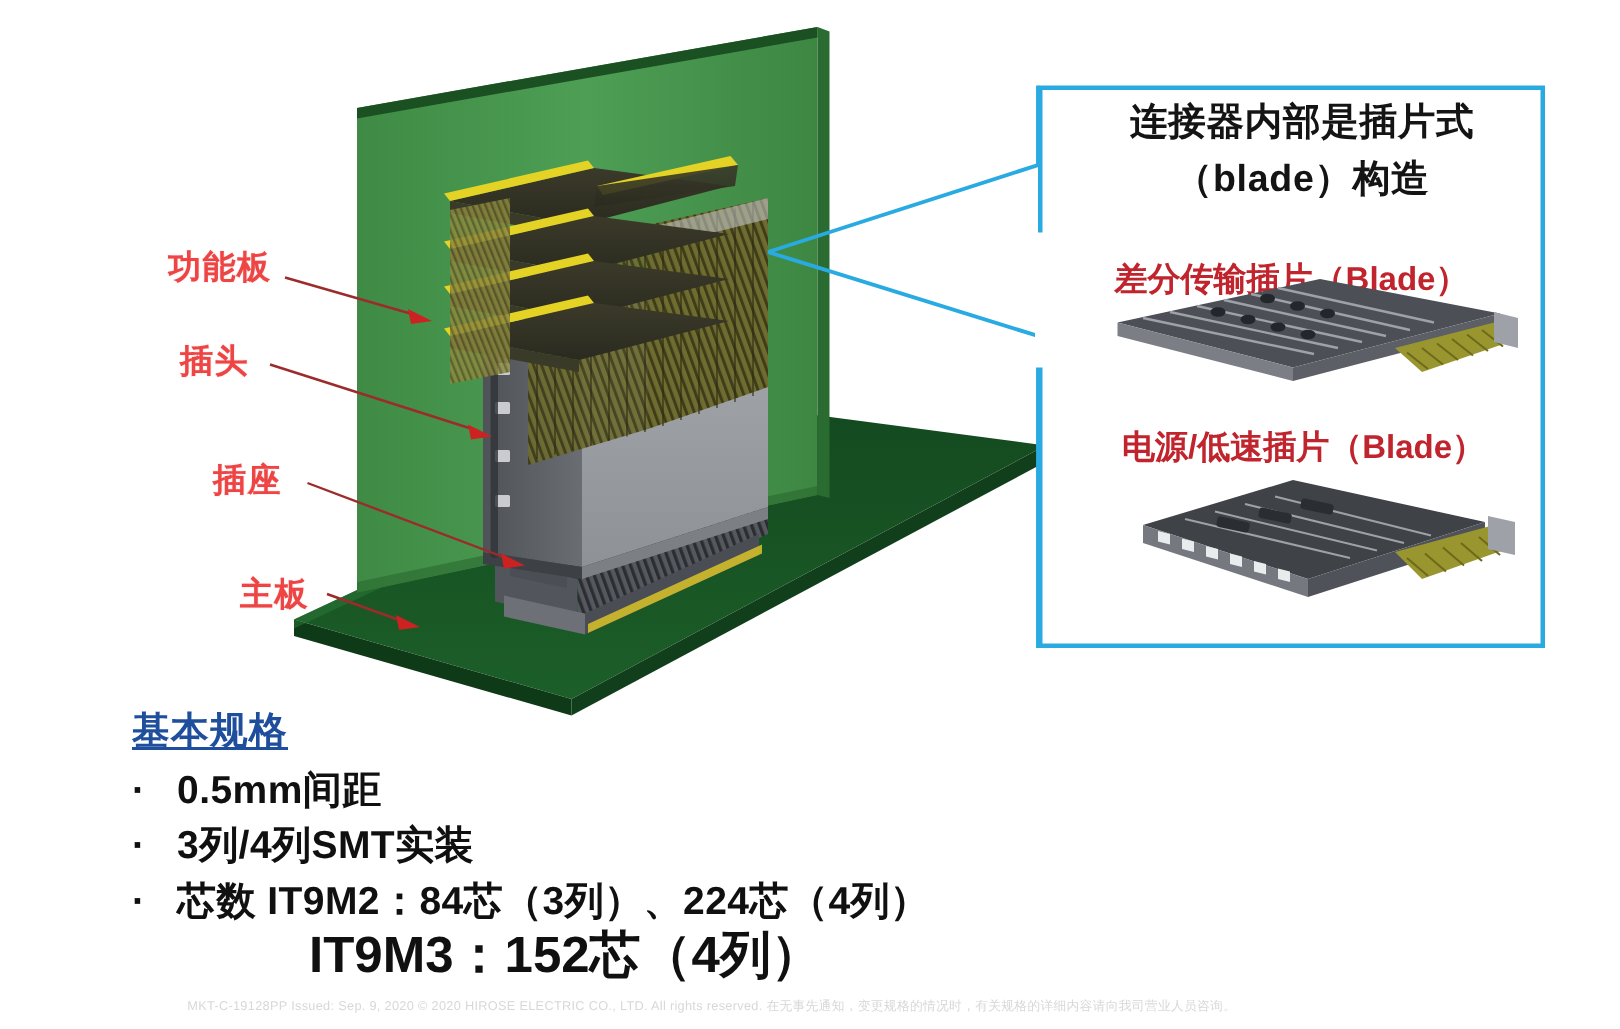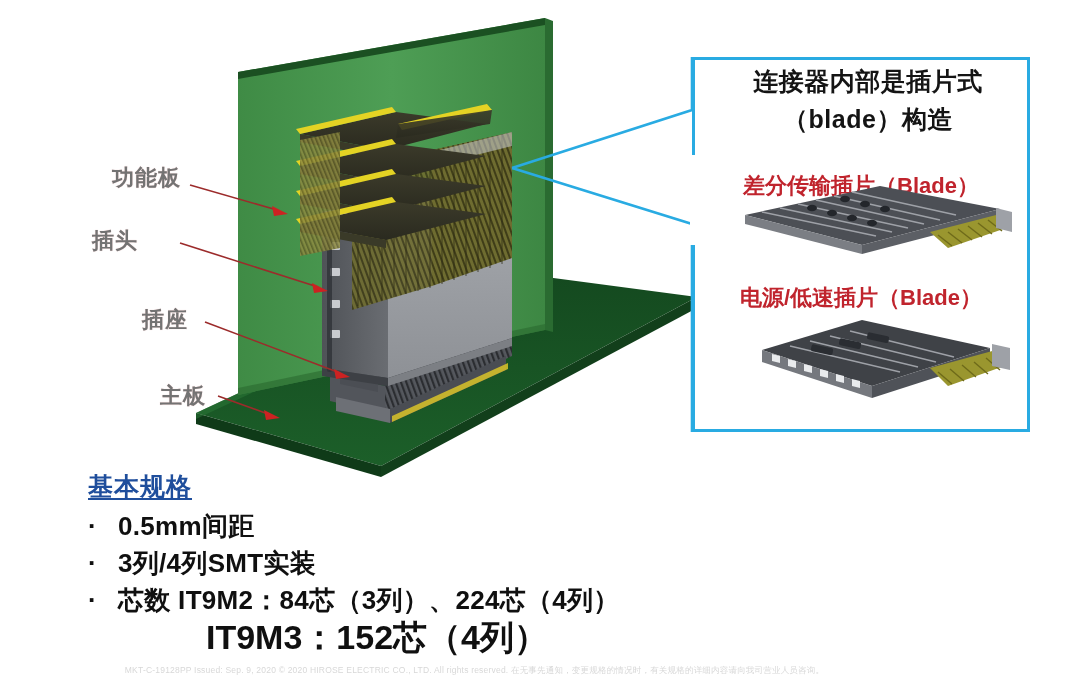--- a/index.html
+++ b/index.html
@@ -9,21 +9,21 @@
     font-family:"Liberation Sans","DejaVu Sans",sans-serif;
     overflow:hidden;
     position:relative;
   }
   #stage{position:absolute;inset:0;width:1080px;height:686px;}
   svg.layer{position:absolute;left:0;top:0;width:1080px;height:686px;}
 
   
   .red-label{
     position:absolute;
-    color:#737373;
+    color:#ef4444;
     font-weight:bold;
     font-size:22px;
     letter-spacing:1px;
     white-space:nowrap;
     text-shadow:0 0 1px rgba(192,26,26,.25);
   }
 
   
   #callout{
     position:absolute;
@@ -53,21 +53,21 @@
   .blade-caption{
     position:absolute;
     width:338px;left:692px;
     text-align:center;
     color:#c0242d;
     font-weight:bold;
     font-size:22px;
     white-space:nowrap;
   }
   #cap-diff{top:171px;}
-  #cap-power{top:283px;}
+  #cap-power{top:283px;padding-left:8px;}
 
   
   #spec{
     position:absolute;
     left:88px;top:470px;
     color:#101010;
   }
   #spec-title{
     color:#1f4e9c;
     font-weight:bold;
@@ -264,21 +264,21 @@
       <polygon points="280,418 264,410 266,420"></polygon>
     </g>
 
     <g stroke="#29abe2" stroke-width="2.6" fill="none" stroke-linejoin="miter">
       <polyline points="512,168 692,110 692,57"></polyline>
       <polyline points="512,168 692,224 692,432"></polyline>
     </g>
   </svg>
 
   <div class="red-label" style="left:112px;top:163px;">功能板</div>
-  <div class="red-label" style="left:92px;top:226px;">插头</div>
+  <div class="red-label" style="left:120px;top:226px;">插头</div>
   <div class="red-label" style="left:142px;top:305px;">插座</div>
   <div class="red-label" style="left:160px;top:381px;">主板</div>
 
   <div id="callout"></div>
   <div id="callout-notch"></div>
 
   <div class="callout-title">
     <div>连接器内部是插片式</div>
     <div>（blade）构造</div>
   </div>

